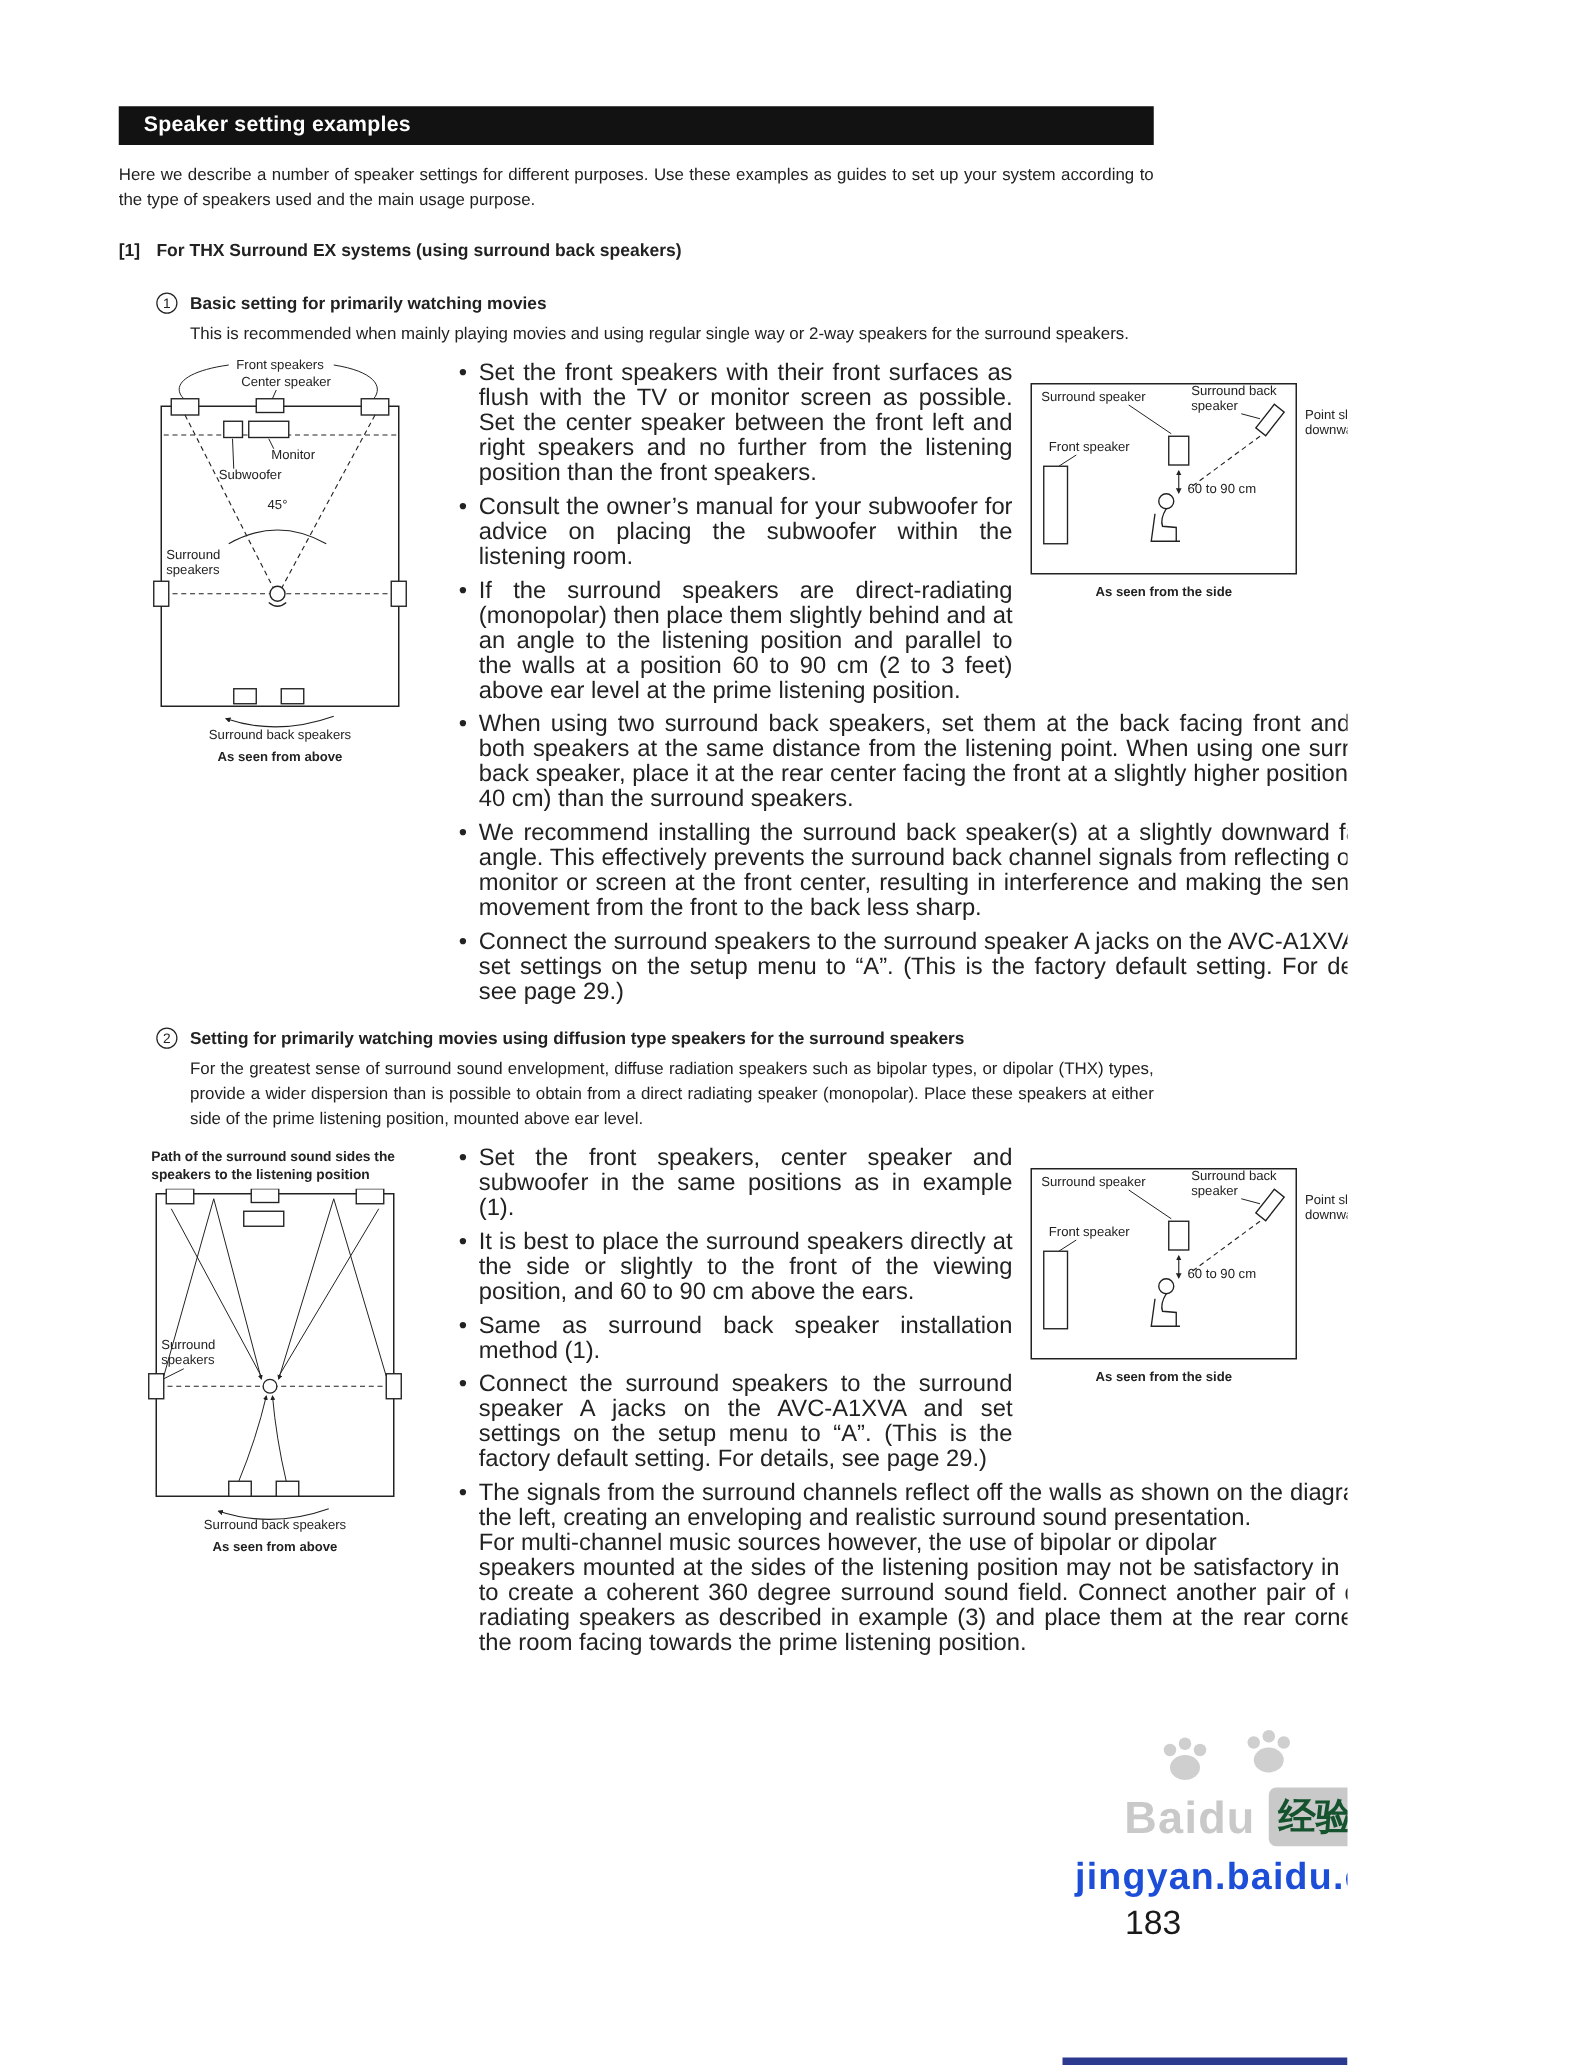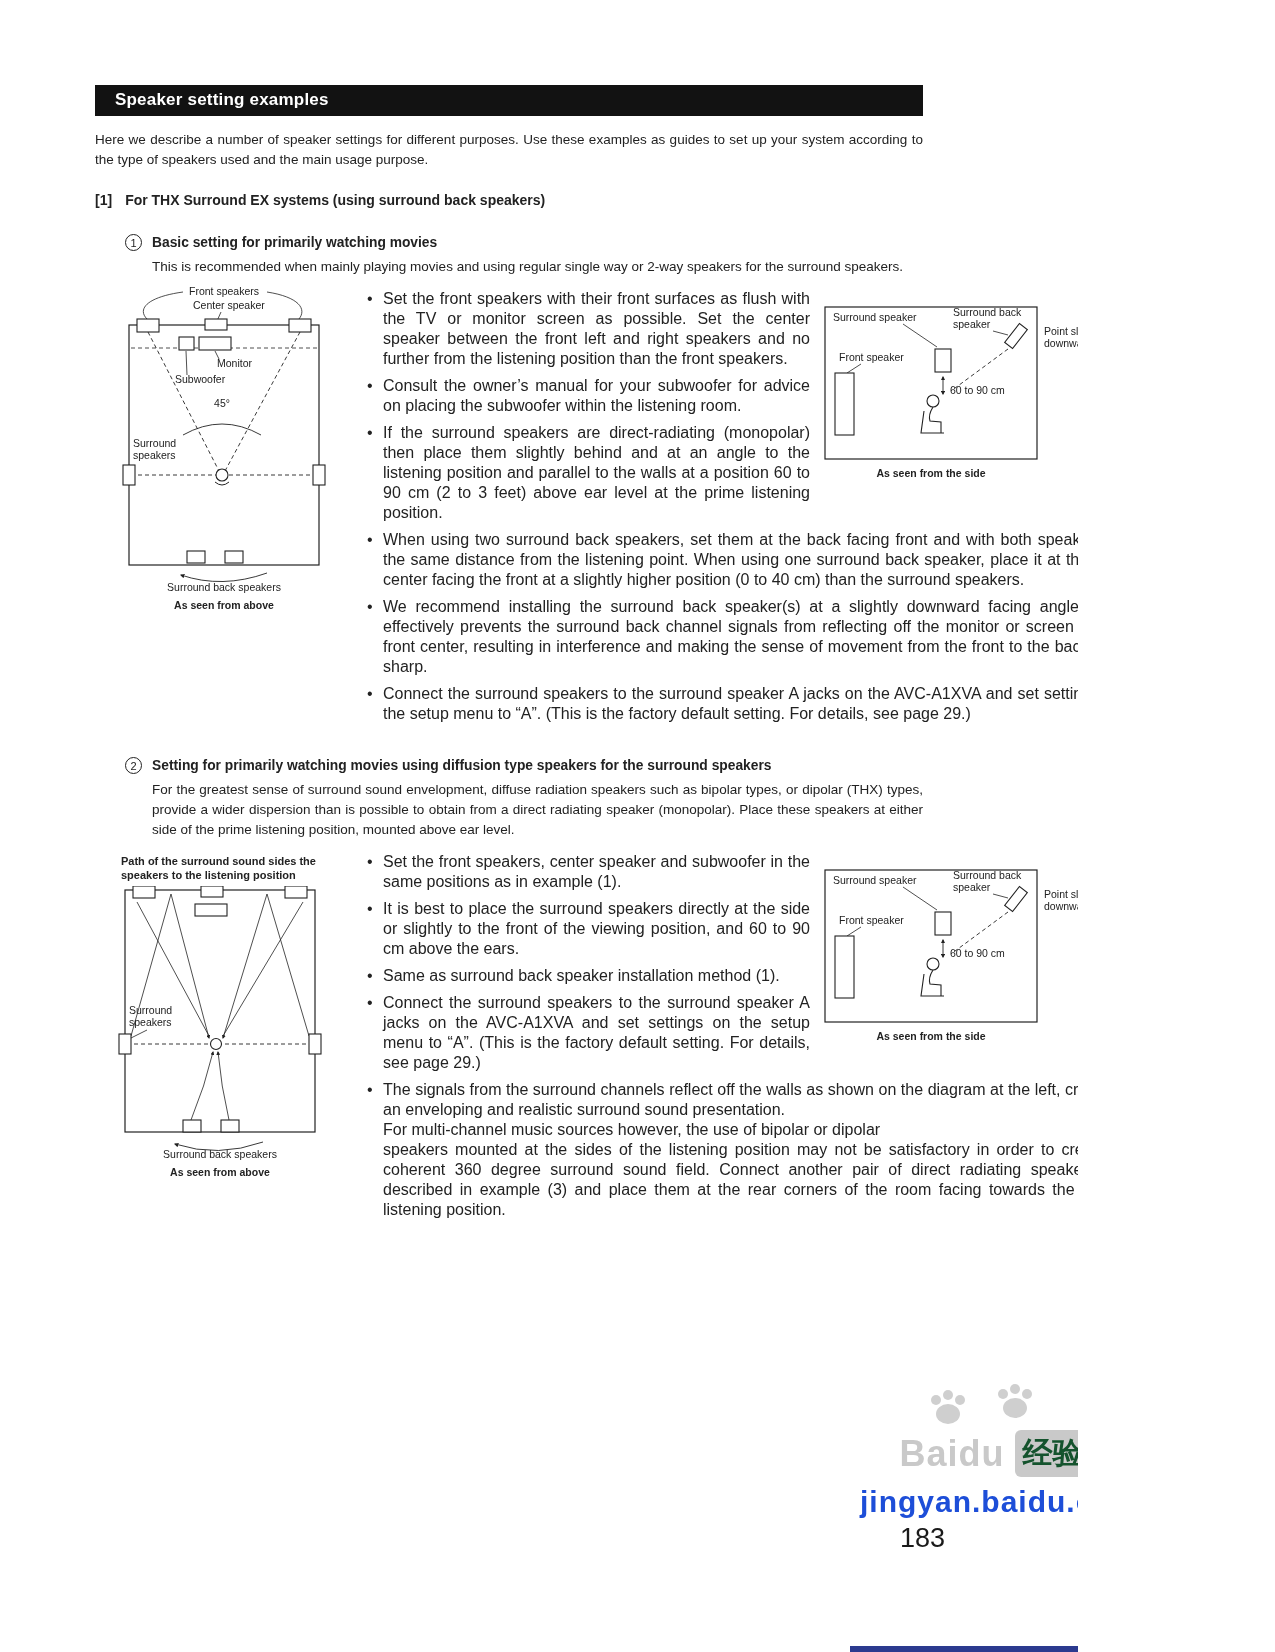--- a/index.html
+++ b/index.html
@@ -19,21 +19,21 @@
   .circ-num { width:17px; height:17px; min-width:17px; border:1.3px solid #222; border-radius:50%;
               font-size:11px; display:flex; align-items:center; justify-content:center; font-weight:normal; }
   .item-title { font-size:13.8px; font-weight:bold; }
   .item-sub { font-size:13.5px; line-height:20px; margin-left:57px; margin-bottom:12px; text-align:justify; }
 
   .rel { position:relative; }
   .content1 { min-height:450px; margin-bottom:18px; }
   .content2 { min-height:385px; }
 
   ul.bullets { list-style:none; margin-left:270px; }
-  ul.bullets li { font-size:16px; line-height:20px; padding-left:18px; position:relative;
+  ul.bullets li { font-size:19px; line-height:20px; padding-left:18px; position:relative;
                   margin-bottom:7px; text-align:justify; }
   ul.bullets li::before { content:"•"; position:absolute; left:2px; top:0; }
   ul.narrow li { width:445px; }
   ul.wide li { width:757px; }
   .prewrap { white-space:pre-line; }
 
   .diagram-above1 { position:absolute; left:22px; top:-4px; }
   .diagram-above2 { position:absolute; left:18px; top:2px; width:245px; }
   .diagram-above2 .dtitle { font-size:11px; font-weight:bold; line-height:14px; margin-left:8px; margin-bottom:4px; }
   .diagram-side-wrap { position:absolute; left:728px; top:6px;text-align:right; }

